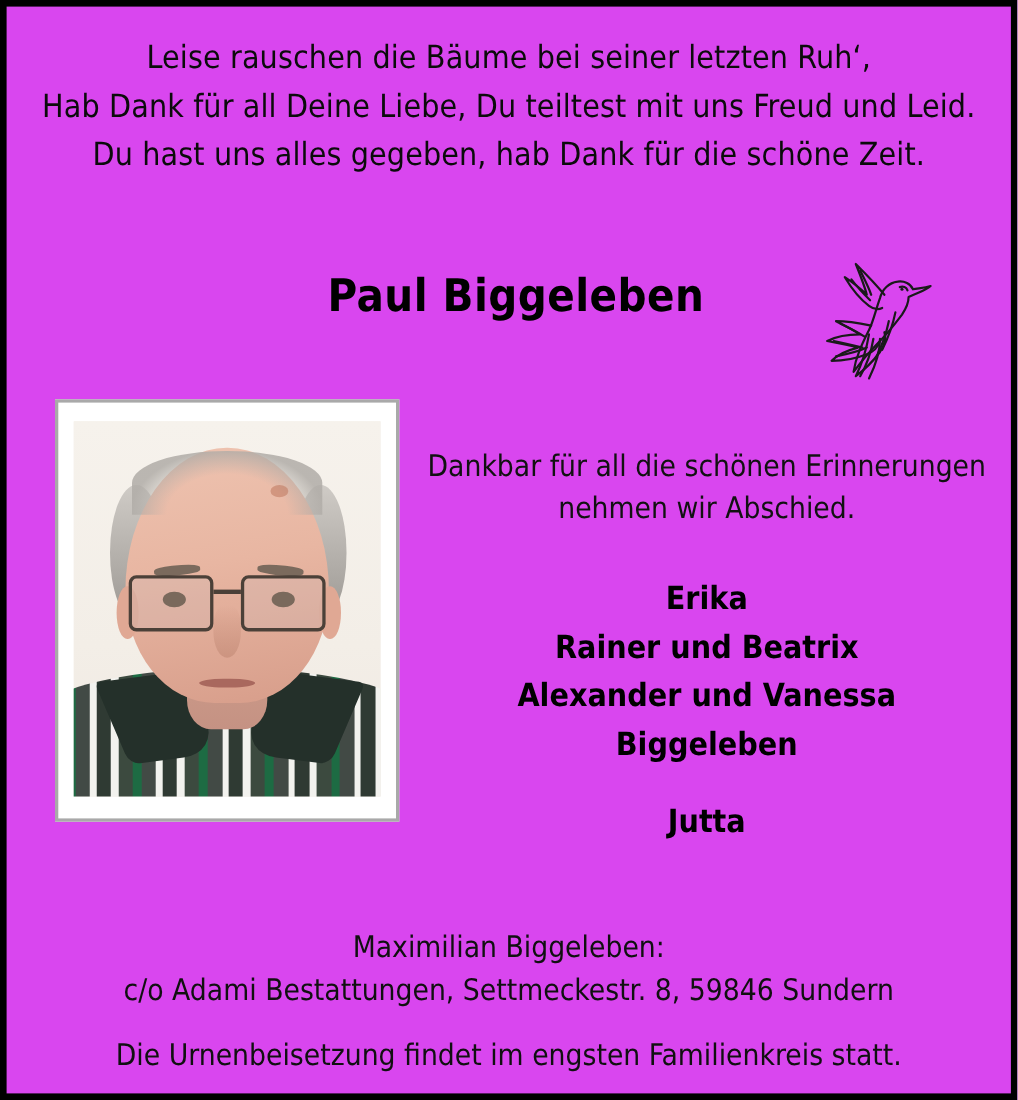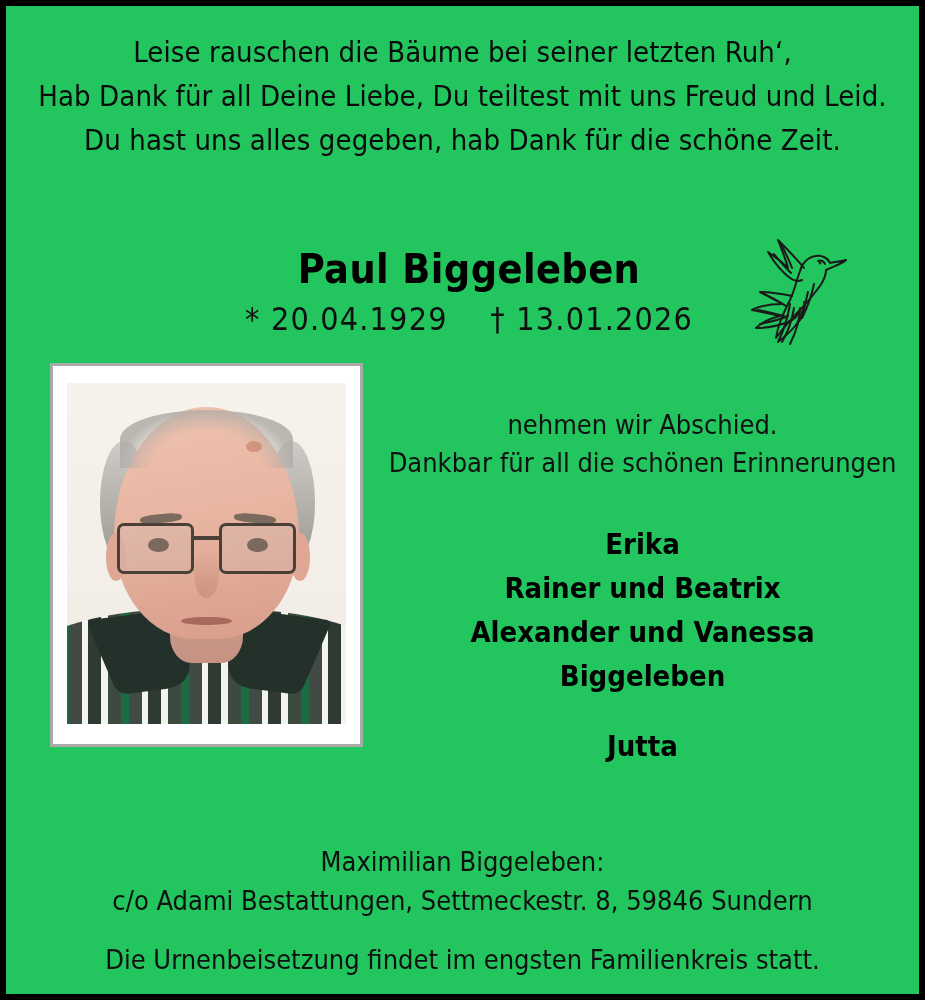--- a/index.html
+++ b/index.html
@@ -10,21 +10,21 @@
   }
   body {
     font-family: "DejaVu Sans Condensed", "Liberation Sans Narrow", "Liberation Sans", sans-serif;
   }
 
   .notice {
     position: relative;
     width: 925px;
     height: 1000px;
     box-sizing: border-box;
-    background: #22c55e;
+    background: #d946ef;
     border: 6px solid #000000;
     overflow: hidden;
   }
 
   
   .poem {
     position: absolute;
     left: 0;
     right: 0;
     top: 24px;
@@ -236,27 +236,20 @@
 <div class="notice">
 
   <div class="poem">
     <div class="poem-line">Leise rauschen die Bäume bei seiner letzten Ruh‘,</div>
     <div class="poem-line">Hab Dank für all Deine Liebe, Du teiltest mit uns Freud und Leid.</div>
     <div class="poem-line">Du hast uns alles gegeben, hab Dank für die schöne Zeit.</div>
   </div>
 
   <div class="name-block">
     <div class="deceased-name">Paul Biggeleben</div>
-    <div class="life-dates">
-      <span>*</span>
-      <span>20.04.1929</span>
-      <span class="sep"></span>
-      <span>†</span>
-      <span>13.01.2026</span>
-    </div>
   </div>
 
   <div class="dove">
     <svg viewBox="0 0 128 126" xmlns="http://www.w3.org/2000/svg" fill="none" stroke="#1a1a1a" stroke-width="2" stroke-linecap="round" stroke-linejoin="round">
 
       <path d="M92 36 C100 32 108 30 112 26 C106 28 100 28 96 29
                C94 24 88 21 82 22 C74 23 68 29 66 37
                C62 48 60 58 56 66 C50 78 44 90 42 104
                C48 96 56 86 64 78 C72 70 80 60 86 52
                C90 46 92 41 92 36 Z"></path>
@@ -310,22 +303,22 @@
         <div class="pt-lens l"></div>
         <div class="pt-bridge"></div>
         <div class="pt-lens r"></div>
       </div>
       <div class="pt-nose"></div>
       <div class="pt-mouth"></div>
     </div>
   </div>
 
   <div class="right-col">
+    <div class="farewell-line">Dankbar für all die schönen Erinnerungen</div>
     <div class="farewell-line">nehmen wir Abschied.</div>
-    <div class="farewell-line">Dankbar für all die schönen Erinnerungen</div>
 
     <div class="survivors">
       <div class="survivor">Erika</div>
       <div class="survivor">Rainer und Beatrix</div>
       <div class="survivor">Alexander und Vanessa</div>
       <div class="survivor">Biggeleben</div>
       <div class="survivor spaced">Jutta</div>
     </div>
   </div>
 

